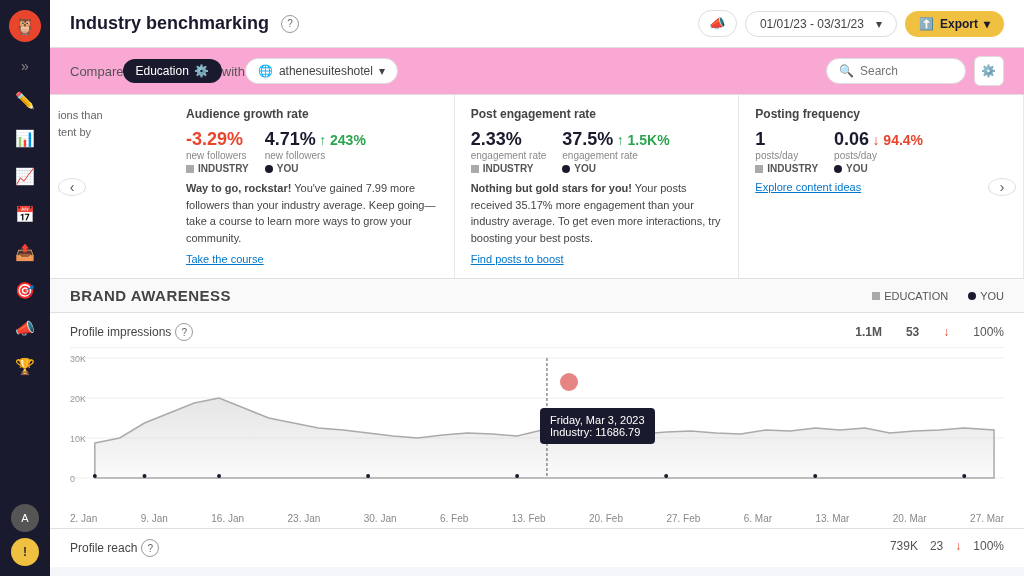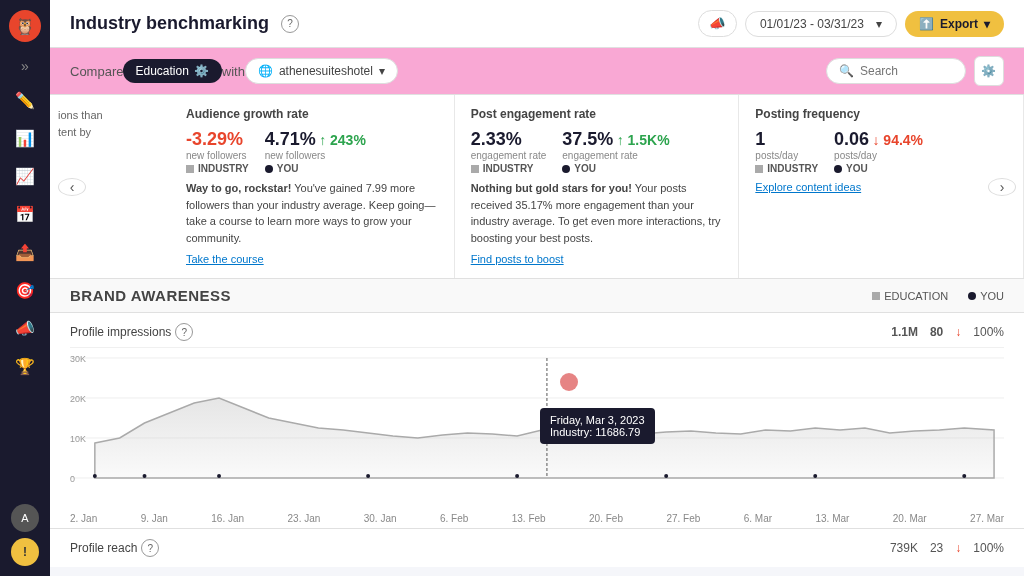--- a/index.html
+++ b/index.html
@@ -68,34 +68,34 @@
 
     
     .section-header { background: #f9f9f9; border-bottom: 1px solid #e0e0e0; padding: 8px 20px; display: flex; align-items: center; gap: 8px; }
     .section-title { font-size: 15px; font-weight: 700; letter-spacing: 0.5px; color: #444; text-transform: uppercase; }
     .legend-item { display: flex; align-items: center; gap: 4px; font-size: 11px; color: #555; margin-left: auto; }
 
     
     .chart-section { background: white; padding: 0 20px; }
     .chart-header { display: flex; align-items: center; padding: 10px 0 6px; border-bottom: 1px solid #f0f0f0; }
     .chart-label { font-size: 12px; color: #444; font-weight: 500; display: flex; align-items: center; gap: 4px; }
-    .chart-value-right { margin-left: auto; font-size: 12px; color: #555; display: flex; align-items: center; gap: 12px; text-align: center; }
+    .chart-value-right { margin-left: auto; font-size: 12px; color: #555; display: flex; align-items: center; gap: 24px; text-align: center; }
     .chart-stat { font-size: 12px; font-weight: 600; }
     .down-arrow { color: #e8452c; }
 
     
     .chart-container { position: relative; height: 180px; margin: 0 -20px; padding: 0 20px; }
     .chart-tooltip { position: absolute; background: #1a1a2e; color: white; padding: 6px 10px; border-radius: 4px; font-size: 11px; pointer-events: none; white-space: nowrap; }
     .tooltip-industry { font-size: 11px; }
     .chart-xaxis { display: flex; justify-content: space-between; padding: 4px 0; font-size: 10px; color: #888; }
 
     
     .cursor-dot { position: absolute; width: 18px; height: 18px; background: rgba(220,80,80,0.7); border-radius: 50%; pointer-events: none; }
 
-    .profile-reach-row { background: white; border-top: 1px solid #e0e0e0; padding: 10px 20px; display: flex; align-items: center; }
+    .profile-reach-row { background: white; border-top: 1px solid #e0e0e0; padding: 10px 20px; display: flex; align-items: flex-start; }
     .reach-label { font-size: 12px; color: #444; display: flex; align-items: center; gap: 4px; }
     .reach-value { margin-left: auto; font-size: 12px; color: #555; display: flex; align-items: center; gap: 12px; }
   </style>
 </head>
 <body>
 
 <div class="sidebar">
   <div class="sidebar-logo">🦉</div>
   <div class="sidebar-chevron">»</div>
   <div class="sidebar-icon">✏️</div>
@@ -259,21 +259,21 @@
     </div>
 
     <div class="chart-section">
       <div class="chart-header">
         <div class="chart-label">
           <span>Profile impressions</span>
           <div class="help-icon">?</div>
         </div>
         <div class="chart-value-right">
           <span class="chart-stat">1.1M</span>
-          <span class="chart-stat">80</span>
+          <span class="chart-stat">53</span>
           <span class="down-arrow">↓</span>
           <span>100%</span>
         </div>
       </div>
 
       <div class="chart-container">
         <svg width="100%" height="160" viewBox="0 0 940 160" preserveAspectRatio="none">
 
           <line x1="0" y1="10" x2="940" y2="10" stroke="#eee" stroke-width="1"></line>
           <line x1="0" y1="50" x2="940" y2="50" stroke="#eee" stroke-width="1"></line>

